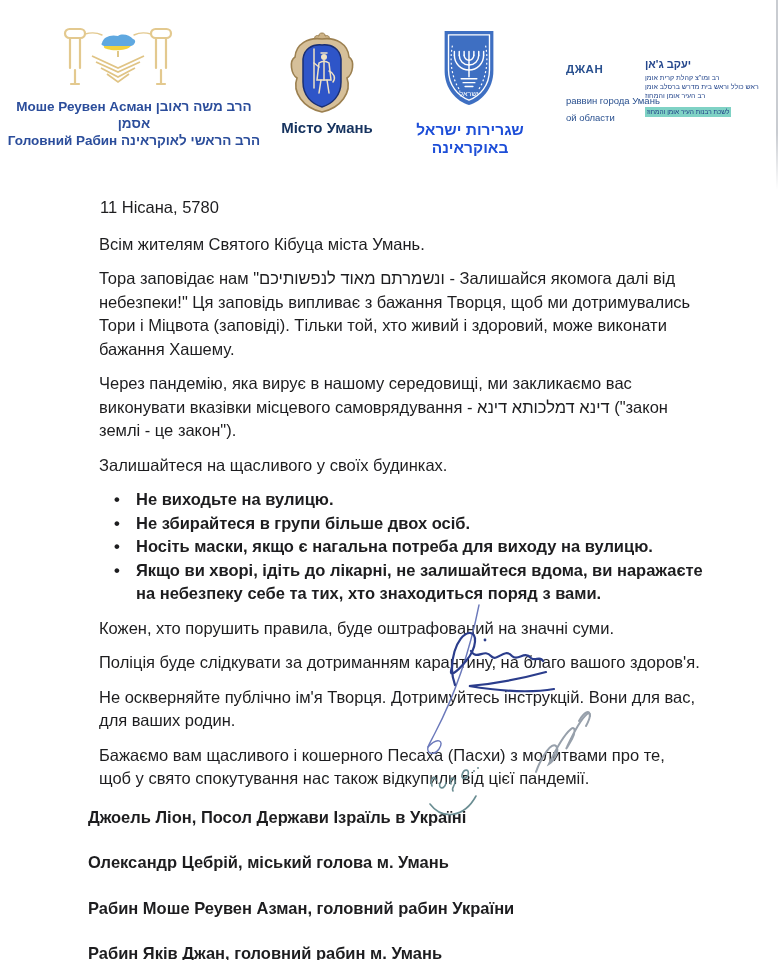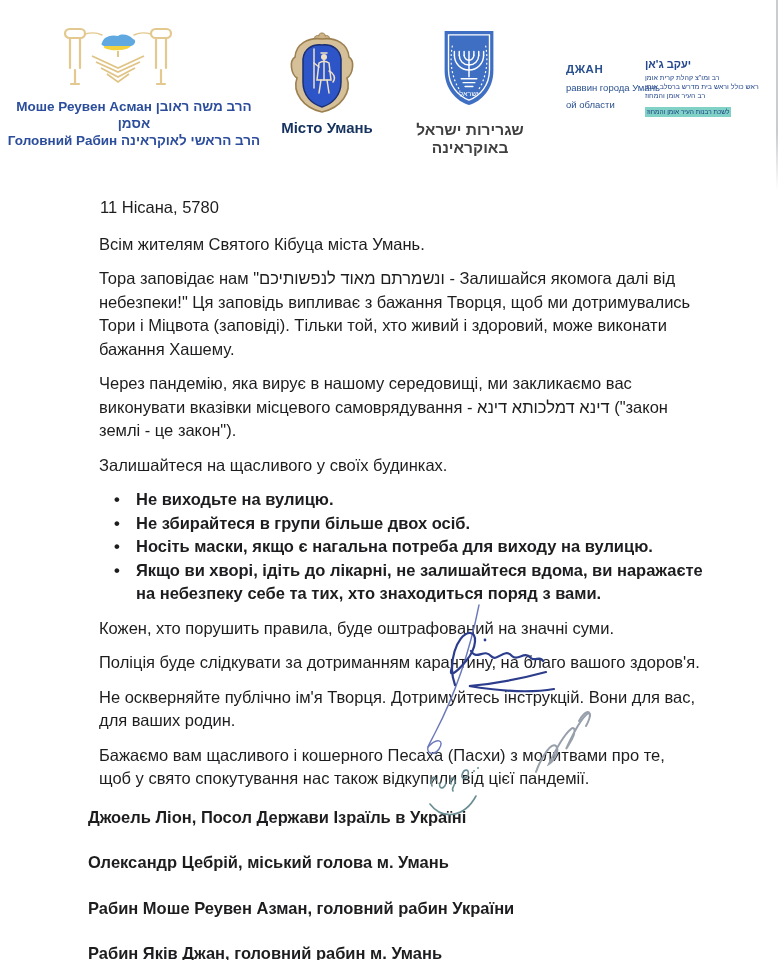--- a/index.html
+++ b/index.html
@@ -6,23 +6,23 @@
   .page{position:relative;width:784px;height:960px;background:#ffffff;overflow:hidden;
         font-family:"Liberation Sans",sans-serif;color:#1d1d1f;}
 
   
   .abs{position:absolute;}
   .cap-rabbi{left:6px;top:98px;width:256px;text-align:center;
              font-size:13.5px;font-weight:bold;line-height:17px;color:#2b4d9b;}
   .cap-uman{left:272px;top:119px;width:110px;text-align:center;
             font-size:15px;font-weight:bold;color:#16335f;}
   .cap-embassy{left:380px;top:121px;width:180px;text-align:center;
-               font-size:15.5px;font-weight:bold;color:#404040;}
+               font-size:15.5px;font-weight:bold;color:#1d4ed8;}
   .blk-ru{left:566px;top:63px;width:110px;color:#29508f;}
-  .blk-ru .l1{font-size:11.5px;font-weight:bold;letter-spacing:.5px;margin-bottom:7px;}
+  .blk-ru .l1{font-size:11.5px;font-weight:bold;letter-spacing:.5px;margin-bottom:20px;}
   .blk-ru .l2{font-size:9.5px;margin-bottom:6px;}
   .blk-ru .l3{font-size:9.5px;}
   .blk-he{left:645px;top:58px;width:118px;text-align:left;color:#24468c;}
   .blk-he .t{font-size:11px;font-weight:bold;margin-bottom:3px;}
   .blk-he .s{font-size:7px;line-height:9px;}
   .blk-he .hl{display:inline-block;font-size:6.5px;line-height:8px;margin-top:2px;
               background:#7fd2c5;color:#1f3f86;padding:1px 2px;}
   .edge-line{left:776px;top:0;width:2px;height:190px;
              background:linear-gradient(#c9ccd1,#c9ccd1 70%,rgba(201,204,209,0));}
 

